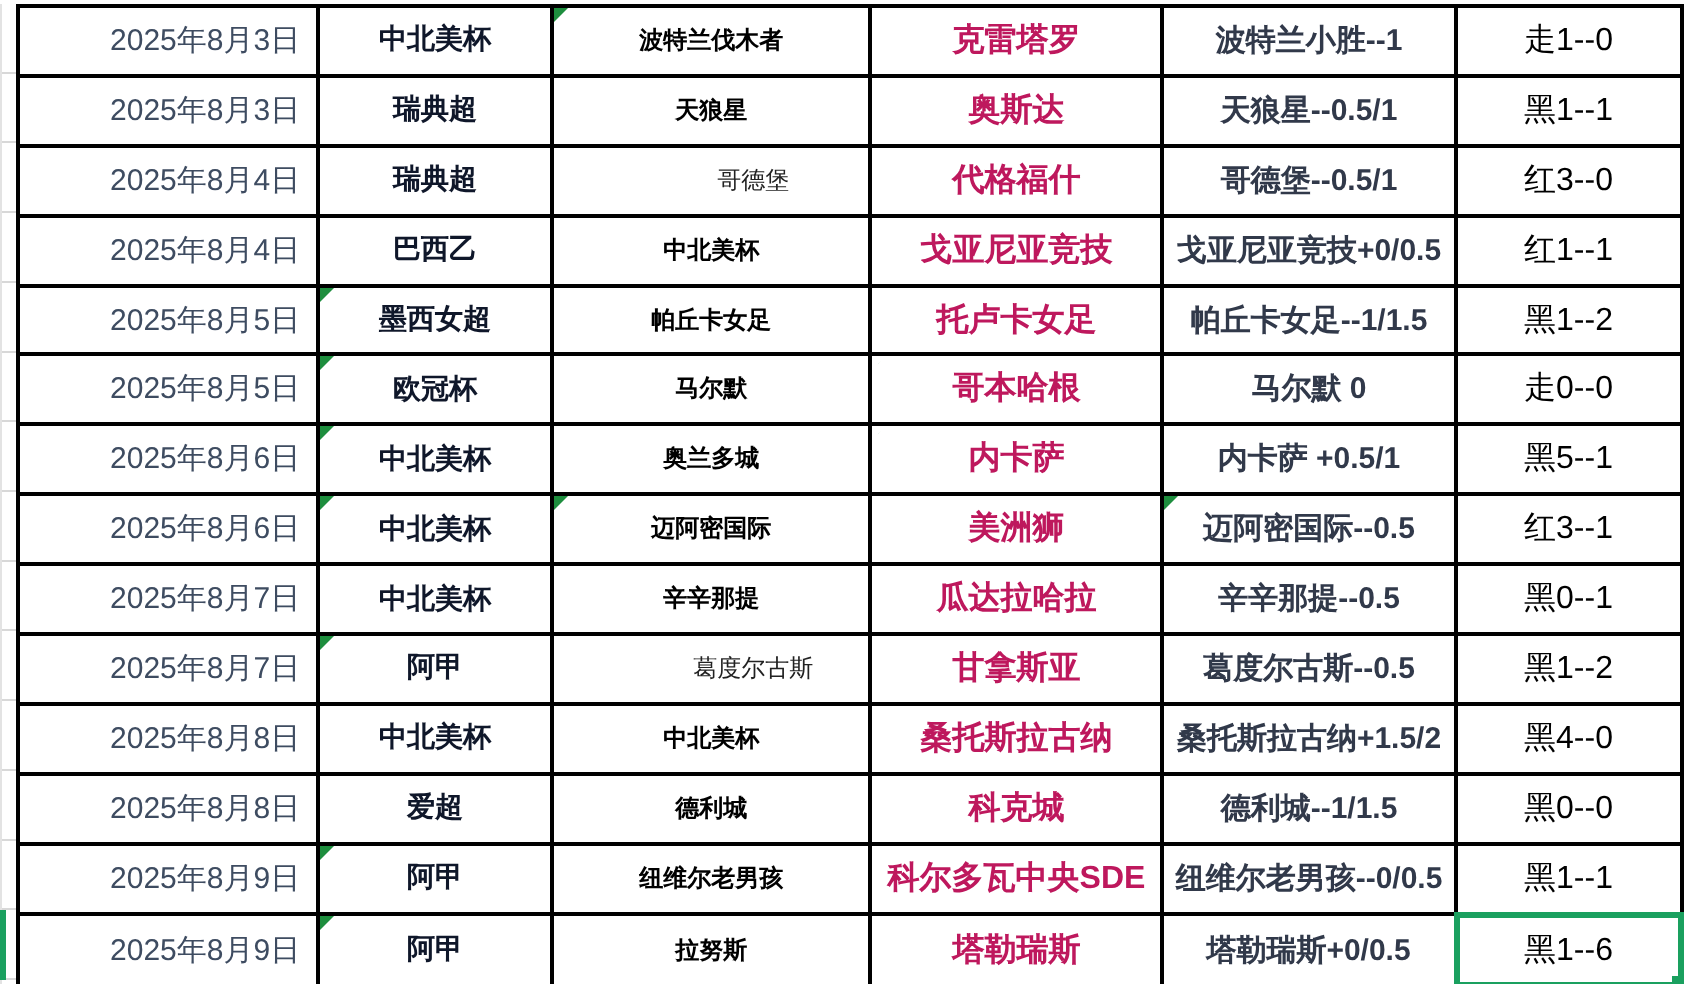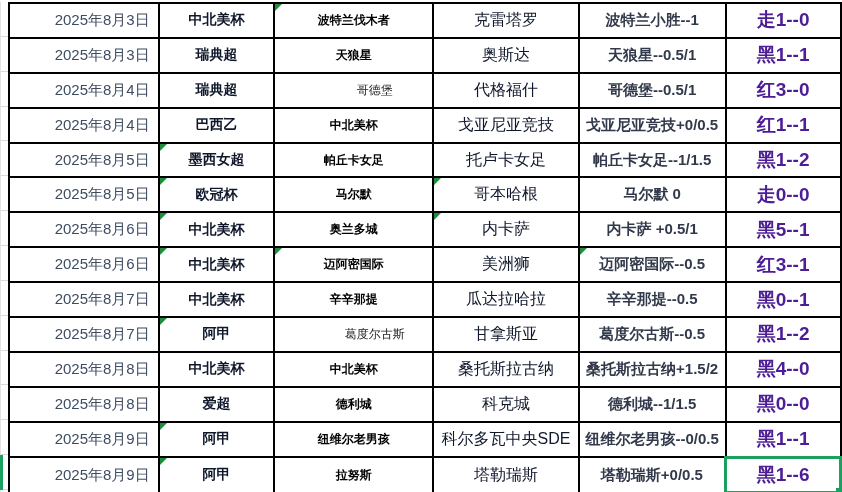--- a/index.html
+++ b/index.html
@@ -11,23 +11,23 @@
     background:repeating-linear-gradient(to bottom,#ffffff 0px,#ffffff 33.86px,#d8d8d8 33.86px,#d8d8d8 34.86px);
     border-left:1px solid #e3e3e3;}
   .row-select-bar{position:absolute;left:0;top:455px;width:3px;height:35px;background:#1aa05f;}
 
   table.sheet{position:absolute;left:8px;top:2px;border-collapse:collapse;table-layout:fixed;}
   td{border:2px solid #000;height:32.9px;padding:0 4px;overflow:hidden;white-space:nowrap;
      position:relative;text-align:center;vertical-align:middle;background:#fff;}
   td.c1{width:132px;text-align:right;padding-right:8px;color:#3e4c61;font-size:15px;padding-left:23px;}
   td.c2{width:141px;font-weight:700;color:#0f172a;font-size:14px;}
   td.c3{width:140px;font-weight:700;color:#000;font-size:12px;}
-  td.c4{width:140px;font-weight:400;color:#0f172a;font-size:16px;}
+  td.c4{width:140px;font-weight:700;color:#be185d;font-size:16px;border-radius:11px;}
   td.c5{width:139px;color:#31394a;font-size:15px;font-weight:bold;}
-  td.c6{width:140px;color:#4c1d95;font-size:19px;font-weight:700;}
+  td.c6{width:140px;color:#000000;font-size:16px;font-weight:400;}
 
   
   td.light{font-weight:400;color:#222;padding-left:46px;}
 
   
   .tri{position:absolute;left:0;top:0;width:0;height:0;
        border-top:7px solid #1e8e3e;border-right:7px solid transparent;}
 
   
   td.selected{border:3px solid #1aa05f;}

